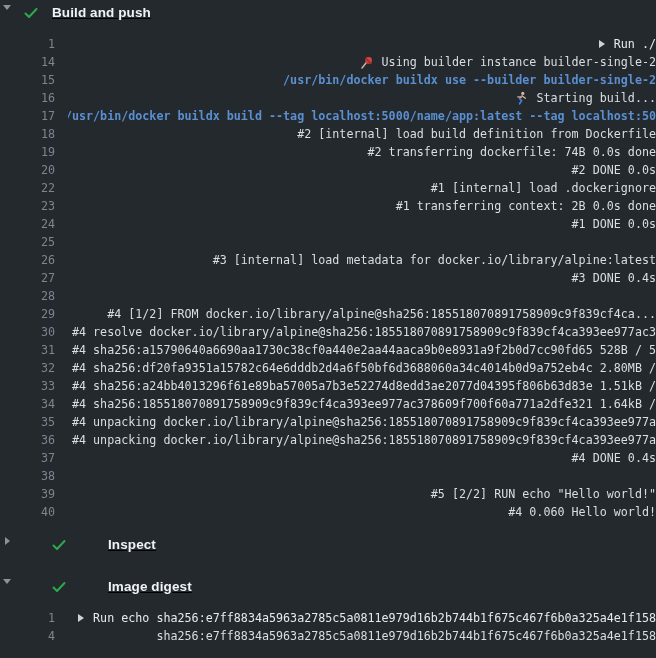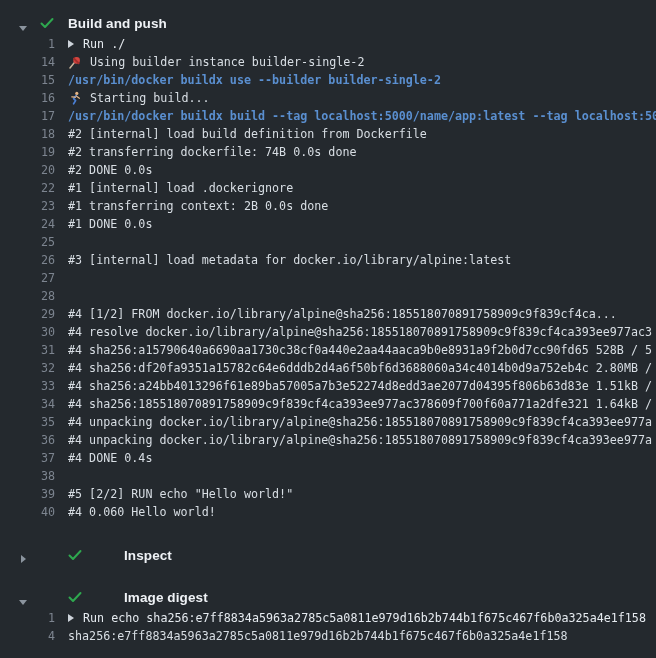--- a/index.html
+++ b/index.html
@@ -3,21 +3,21 @@
 <meta charset="utf-8">
 <style>
   html,body{margin:0;padding:0;}
   body{
     width:656px;height:658px;overflow:hidden;
     background:#24292e;
     font-family:"Liberation Sans",sans-serif;
   }
   .log-root{padding-top:5px;}
   .section-header{
-    display:flex;align-items:flex-end;height:26px;padding-left:16px;cursor:pointer;
+    display:flex;align-items:flex-start;height:26px;cursor:pointer;text-decoration:underline;
   }
   .chevron{width:14px;display:flex;justify-content:center;align-items:center;}
   .chevron .tri-down{
     width:0;height:0;border-left:4.5px solid transparent;border-right:4.5px solid transparent;
     border-top:5.5px solid #8b949e;
   }
   .chevron .tri-right{
     width:0;height:0;border-top:4.5px solid transparent;border-bottom:4.5px solid transparent;
     border-left:5.5px solid #8b949e;
   }
@@ -28,21 +28,21 @@
   .lines{margin:4px 0 10px 0;}
   .section + .section .section-header{margin-top:16px;gap:28px;}
   .row{
     display:flex;height:18px;line-height:18px;white-space:pre;
     font-family:"DejaVu Sans Mono","Liberation Mono",monospace;font-size:11.7px;
   }
   .num{
     width:55px;flex:0 0 55px;text-align:right;color:#7d8590;cursor:pointer;user-select:none;
   }
   .content{
-    margin-left:13px;color:#d8dee4;overflow:hidden;flex:1;display:flex;align-items:center;white-space:pre;
+    margin-left:13px;color:#d8dee4;overflow:hidden;flex:1;display:flex;align-items:center;white-space:pre;justify-content:flex-end;
   }
   .row.command .content{color:#5a8fd0;font-weight:bold;}
   .row.group .content{color:#e6ebf0;}
   .tri-expand{
     display:inline-block;width:0;height:0;margin-right:9px;
     border-top:4.5px solid transparent;border-bottom:4.5px solid transparent;
     border-left:6px solid #cdd3da;cursor:pointer;
   }
   .emoji-ic{display:inline-flex;width:14px;height:14px;margin-right:8px;align-items:center;}
   .emoji-ic svg{width:14px;height:14px;}
@@ -133,20 +133,21 @@
     <span class="content"><span></span></span>
   </div>
 
   <div class="row plain">
     <span class="num">26</span>
     <span class="content"><span>#3 [internal] load metadata for docker.io/library/alpine:latest</span></span>
   </div>
 
   <div class="row plain">
     <span class="num">27</span>
+    <span class="content"><span>#3 DONE 0.4s</span></span>
   </div>
 
   <div class="row blank">
     <span class="num">28</span>
     <span class="content"><span></span></span>
   </div>
 
   <div class="row plain">
     <span class="num">29</span>
     <span class="content"><span>#4 [1/2] FROM docker.io/library/alpine@sha256:185518070891758909c9f839cf4ca...</span></span>

